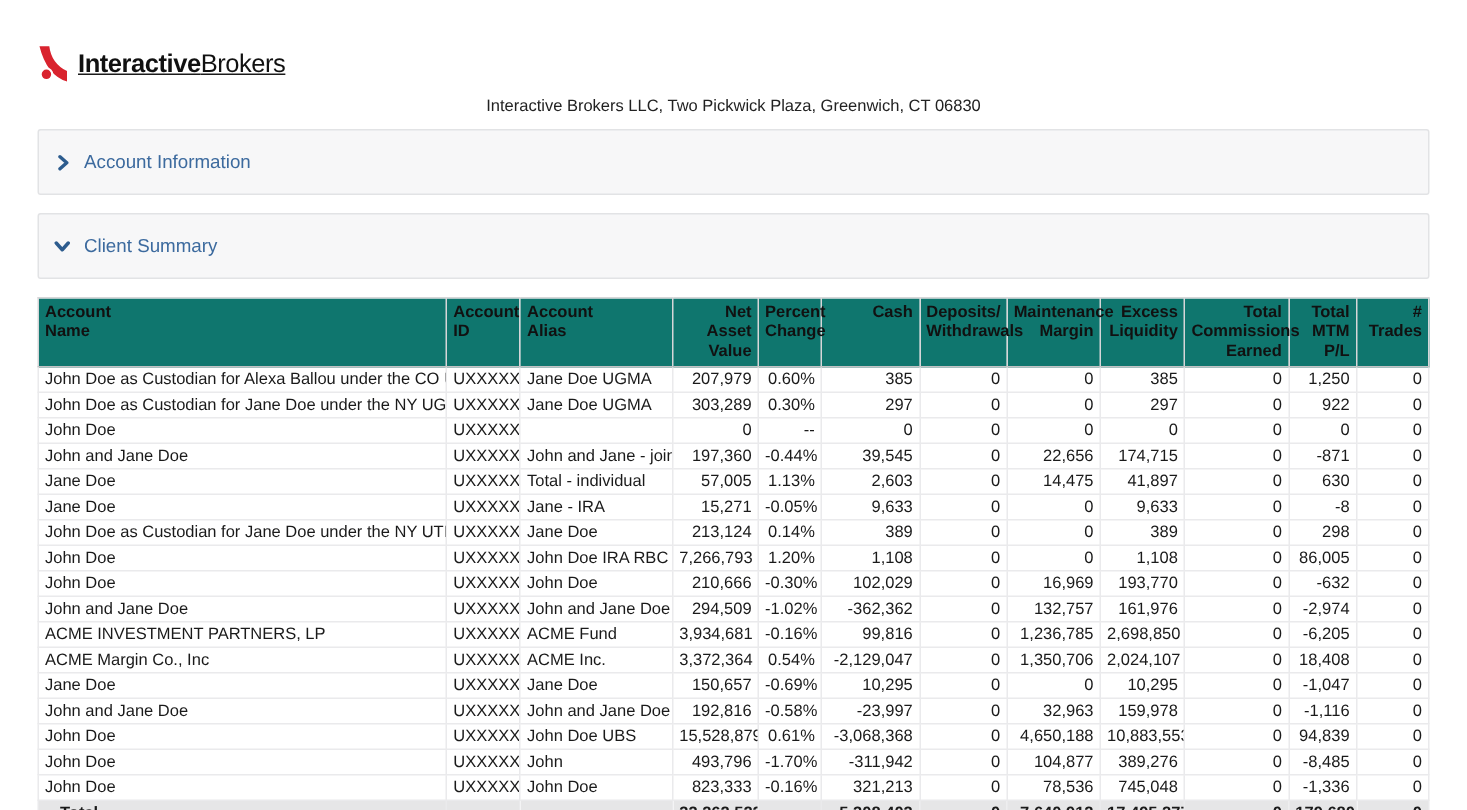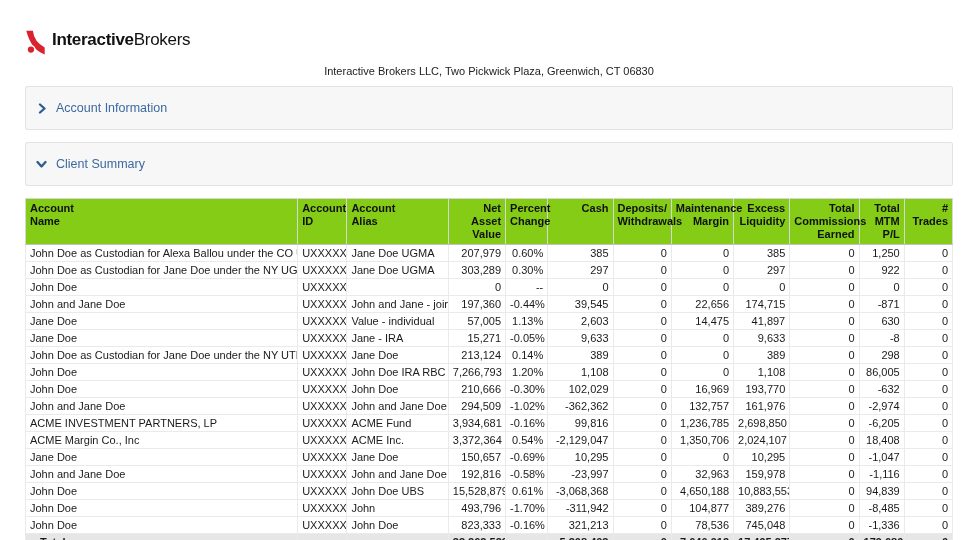--- a/index.html
+++ b/index.html
@@ -1,21 +1,21 @@
 <!DOCTYPE html>
 <html><head>
 <meta charset="utf-8">
 <style>
   * { box-sizing: border-box; }
   html,body { margin:0; padding:0; background:#fff; }
   body { font-family:"Liberation Sans", sans-serif; color:#1a1a1a; }
   .page { width:978px; height:540px; background:#fff; overflow:hidden; position:relative; }
 
   .topbar { display:flex; justify-content:space-between; align-items:flex-start; padding:30px 25px 0 25px; }
-  .logo { display:flex; align-items:flex-start; gap:6px; }
+  .logo { display:flex; align-items:center; gap:6px;text-decoration:underline; }
   .logo-text { font-size:17px; letter-spacing:-0.3px; color:#111; }
   .logo-text .bold { font-weight:bold; }
   .report-title { font-size:18px; font-weight:400; color:#58595b; margin-top:5px; }
 
   .address { text-align:center; font-size:11px; color:#222; margin-top:9px; }
 
   .links-row { display:flex; justify-content:flex-end; align-items:center; gap:8px;
                padding:0 25px; margin-top:16px; font-size:11.5px; }
   .link { color:#3b76bd; cursor:pointer; text-decoration:none; }
   .link-sep { color:#c9d4de; }
@@ -23,21 +23,21 @@
   .section-bar { margin:9px 25px 12px 25px; background:#f7f7f8; border:1px solid #e2e3e5;
                  border-radius:2px; padding:18px 10px; display:flex; align-items:center; gap:9px;
                  font-size:12.5px; color:#3c6a9e; cursor:pointer; height:44px; }
   .chev { display:inline-flex; width:11px; justify-content:center; }
 
   table.summary { margin:6px 25px 0 25px; border-collapse:collapse; table-layout:fixed;
                   width:928px; font-size:11px; }
   .col-0{width:271px}.col-1{width:49px}.col-2{width:101px}.col-3{width:57px}
   .col-4{width:42px}.col-5{width:65px}.col-6{width:58px}.col-7{width:62px}
   .col-8{width:56px}.col-9{width:69px}.col-10{width:45px}.col-11{width:48px}
-  table.summary th { background:#84cc16; border:1px solid #d6d6d8; border-bottom:1px solid #c2c2c4;
+  table.summary th { background:#0f766e; border:1px solid #d6d6d8; border-bottom:1px solid #c2c2c4;
                      font-weight:bold; color:#111; padding:3px 4px; vertical-align:top;
                      white-space:pre-line; line-height:13px; }
   table.summary td { border:1px solid #eaeaec; padding:2px 4px; line-height:12px; height:16px;
                      overflow:hidden; white-space:nowrap; color:#1a1a1a; }
   table.summary .al { text-align:left; }
   table.summary .ar { text-align:right; }
   tr.total-row td { background:#e6e6e7; font-weight:bold; border-top:1px solid #c2c2c4;
                     border-bottom:1px solid #c2c2c4; }
   tr.total-row td:first-child { padding-left:14px; }
 </style>
@@ -174,21 +174,21 @@
           <td class="ar">0</td>
           <td class="ar">22,656</td>
           <td class="ar">174,715</td>
           <td class="ar">0</td>
           <td class="ar">-871</td>
           <td class="ar">0</td>
         </tr>
         <tr>
           <td class="al">Jane Doe</td>
           <td class="al">UXXXXXX</td>
-          <td class="al">Value - individual</td>
+          <td class="al">Total - individual</td>
           <td class="ar">57,005</td>
           <td class="ar">1.13%</td>
           <td class="ar">2,603</td>
           <td class="ar">0</td>
           <td class="ar">14,475</td>
           <td class="ar">41,897</td>
           <td class="ar">0</td>
           <td class="ar">630</td>
           <td class="ar">0</td>
         </tr>

